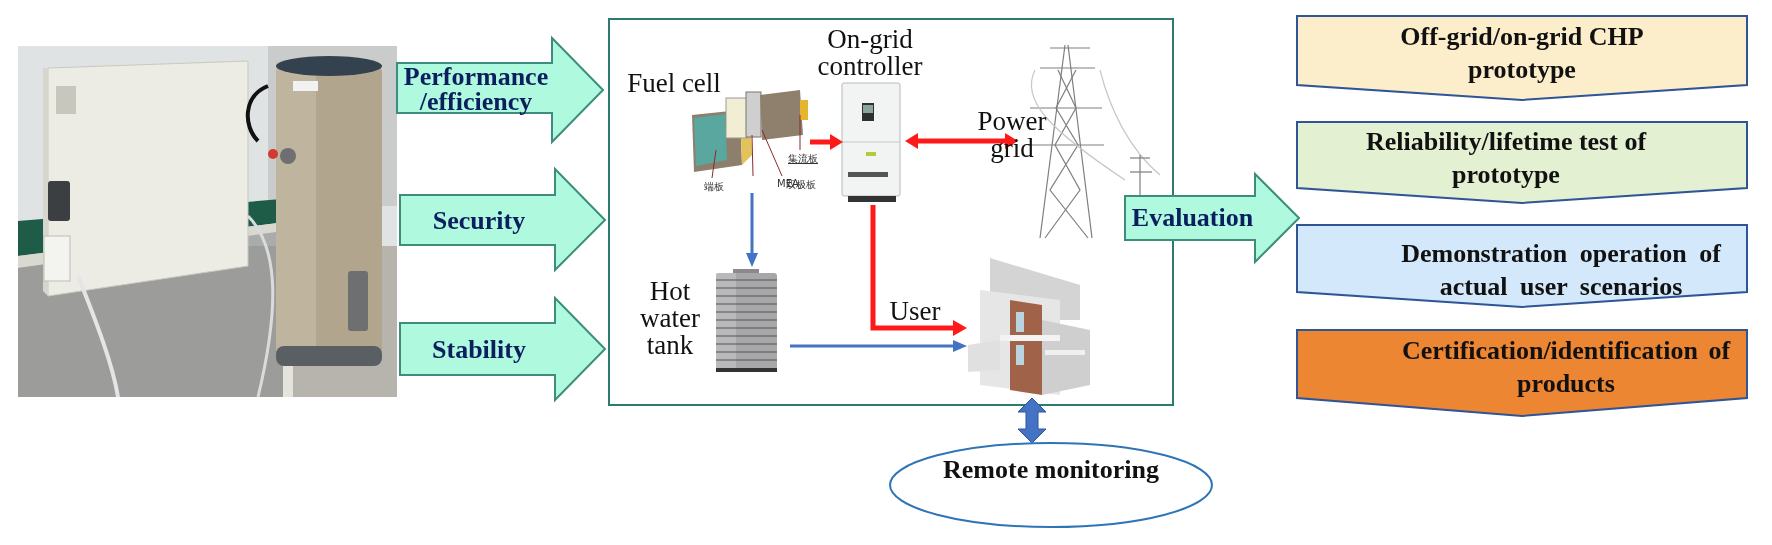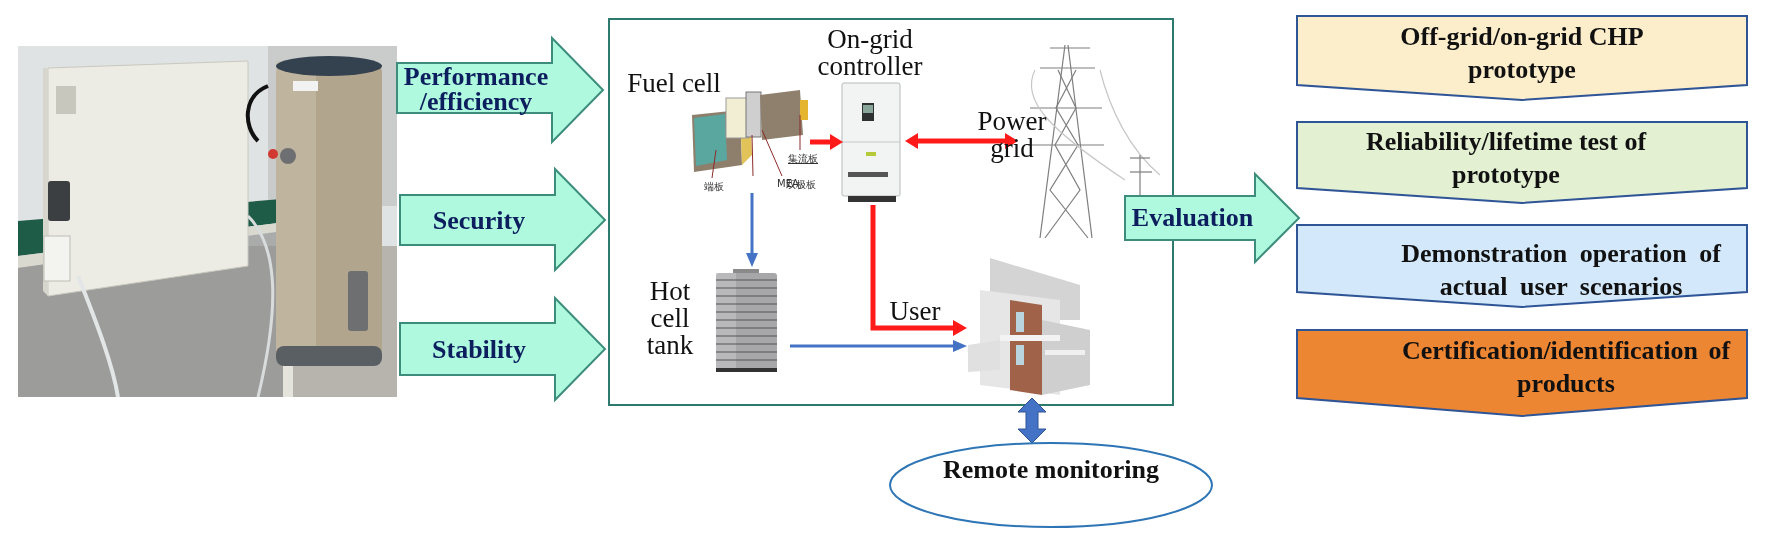--- a/index.html
+++ b/index.html
@@ -187,21 +187,21 @@
   <div>controller</div>
 </div>
 
 <div class="plain" style="left:928px;top:108px;width:80px;margin-left:44px;">
   <div>Power</div>
   <div>grid</div>
 </div>
 
 <div class="plain" style="left:632px;top:278px;width:76px;">
   <div>Hot</div>
-  <div>cell</div>
+  <div>water</div>
   <div>tank</div>
 </div>
 
 <div class="plain" style="left:884px;top:298px;width:62px;">User</div>
 
 <div class="arrow-label" style="left: 1125px; top: 205px; width: 135px; color: rgb(13, 30, 94);">Evaluation</div>
 
 <div class="box-label" style="left:1297px;top:20px;width:450px;">
   <div>Off-grid/on-grid CHP</div>
   <div>prototype</div>

